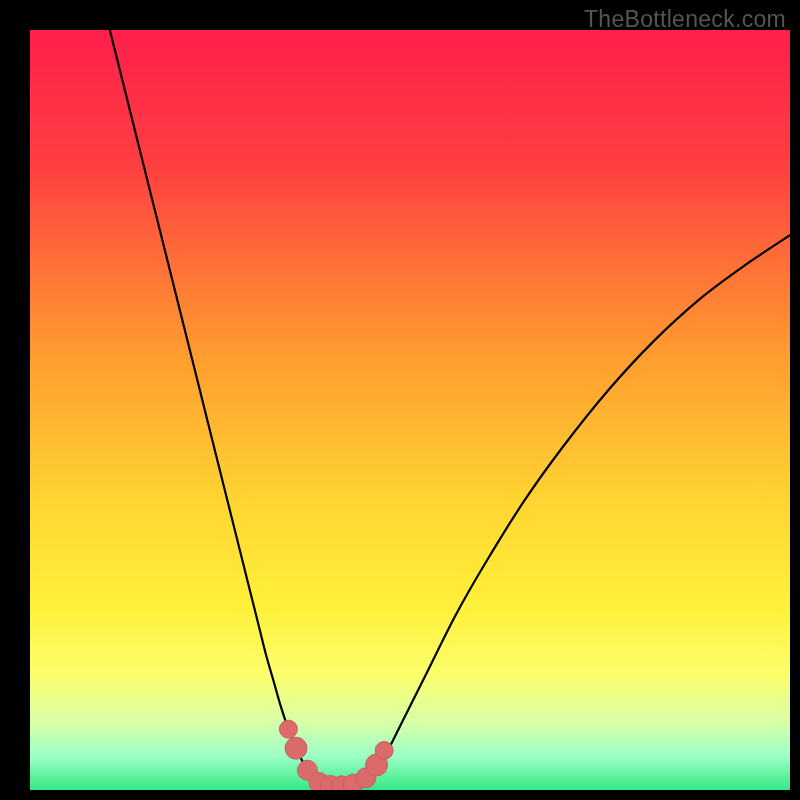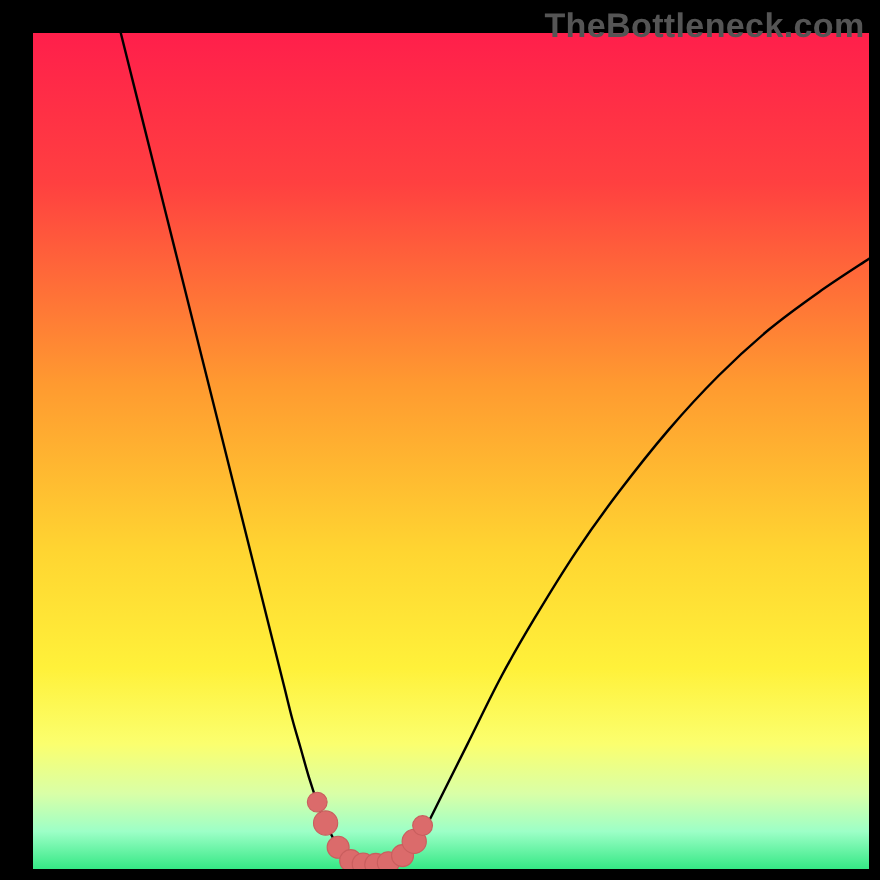--- a/index.html
+++ b/index.html
@@ -25,23 +25,23 @@
     top: 30px;
     width: 760px;
     height: 760px;
     overflow: hidden;
   }
   .watermark {
     position: absolute;
     top: 6px;
     right: 14px;
     color: #555;
-    font-size: 31px;
+    font-size: 23px;
     letter-spacing: 0.3px;
-    font-weight: 700;
+    font-weight: 400;
     user-select: none;
   }
   svg { display: block; }
 </style>
 </head>
 <body>
 
 <div class="frame">
 
   <div class="plot-area">

